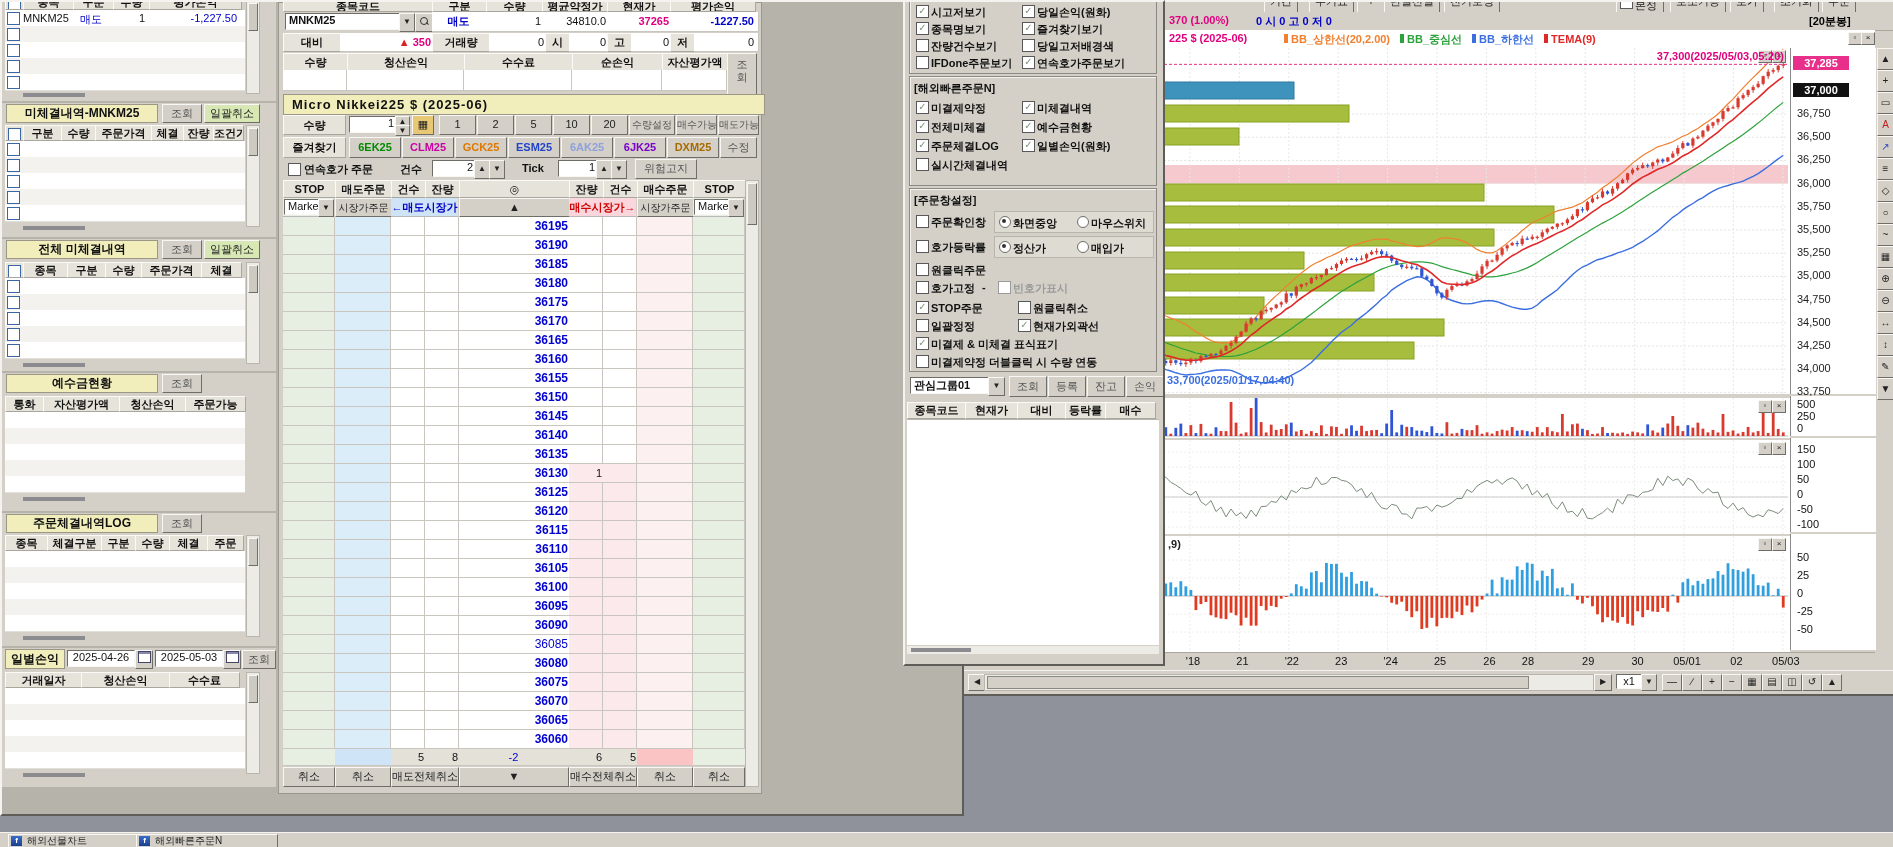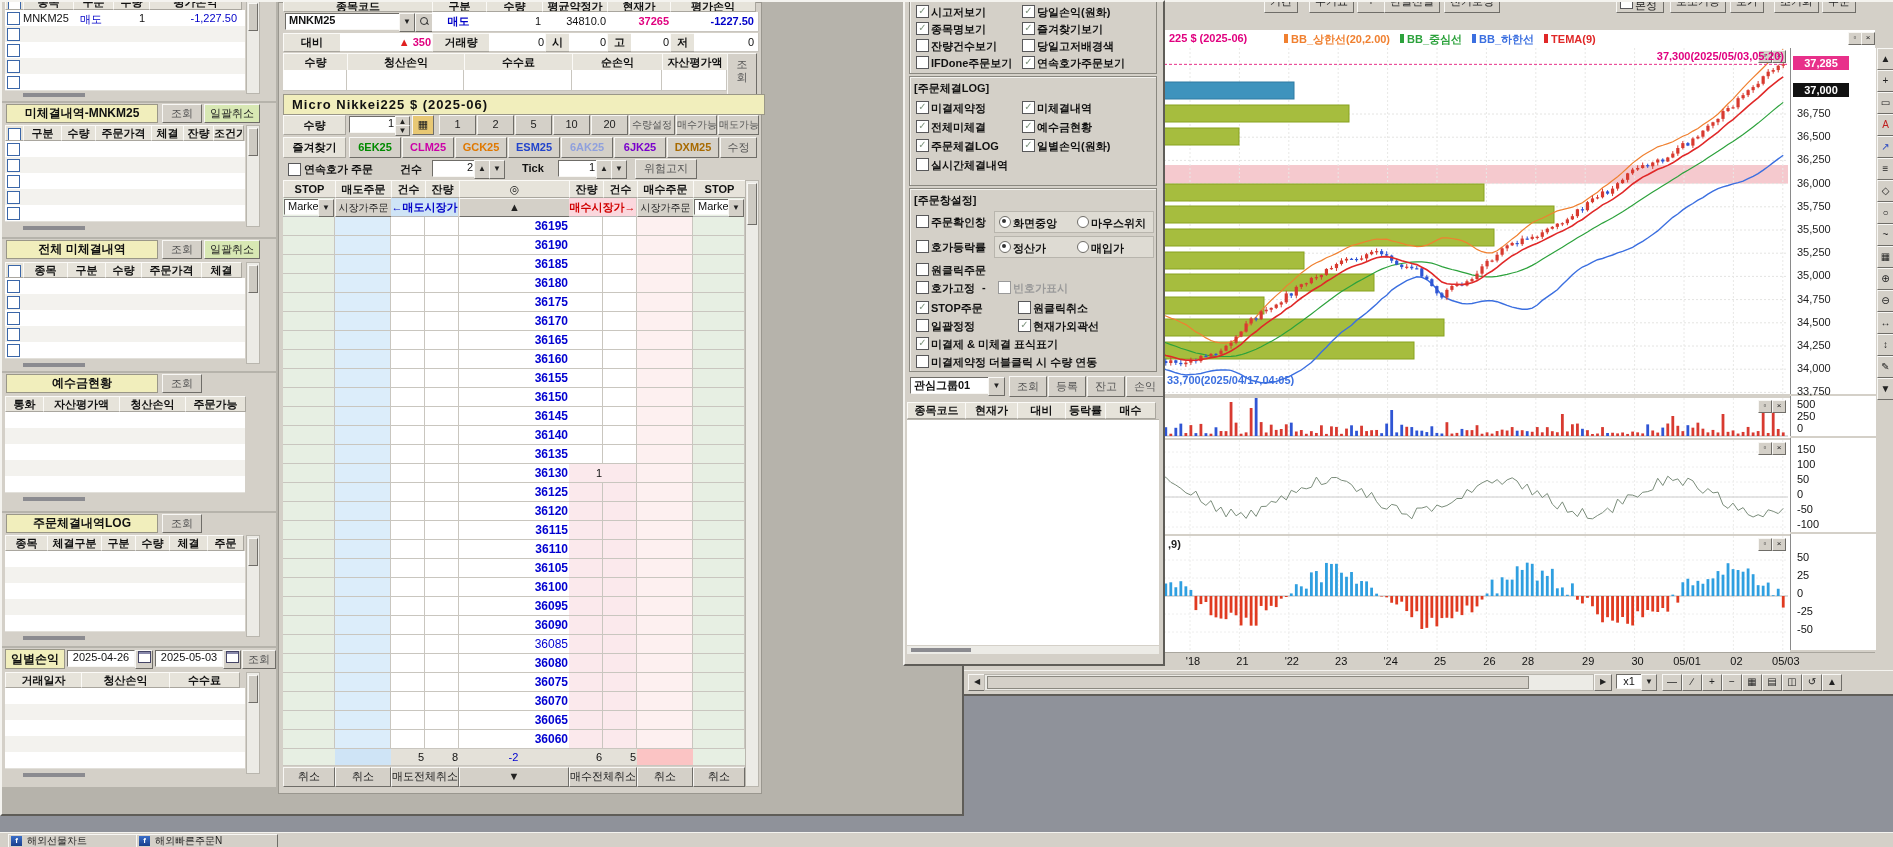--- a/index.html
+++ b/index.html
@@ -47,20 +47,25 @@
         <div class="btn" style="left: 480px; top: 0px; width: 54px; height: 21px; line-height: 20px; position: absolute;">전기보정</div>
         <div class="btn" style="left: 652px; top: 0px; width: 46px; height: 21px; line-height: 20px; position: absolute;">
           <span class="cbx" style="position: absolute; left: 3px; top: 5px;"></span>
           <div class="lbl" style="left: 18px; top: 4px; position: absolute;">본정</div>
         </div>
         <div class="btn" style="left: 706px; top: 0px; width: 54px; height: 21px; line-height: 20px; position: absolute;">보조기능</div>
         <div class="btn" style="left: 766px; top: 0px; width: 32px; height: 21px; line-height: 20px; position: absolute;">보가</div>
         <div class="btn" style="left: 810px; top: 0px; width: 43px; height: 21px; line-height: 20px; position: absolute;">초기화</div>
         <div class="btn" style="left: 858px; top: 0px; width: 32px; height: 21px; line-height: 20px; position: absolute;">주문</div>
       </div>
+    <div class="abs" style="left:0;top:10px;width:929px;height:18px;background:#d4d0c8;border-bottom:1px solid #a9a69e;">
+      <span class="abs" style="left:205px;top:2px;font-weight:bold;color:#e0007f;">370 (1.00%)</span>
+      <span class="abs" style="left:292px;top:2px;font-weight:bold;color:#0000c8;">0 시 0 고 0 저 0</span>
+      <span class="abs" style="left:845px;top:2px;font-weight:bold;color:#000;">[20분봉]</span>
+    </div>
     <div class="abs" style="left:0;top:28px;width:911px;height:18px;background:#fff;border-bottom:1px solid #c9c6bf;">
       <span class="abs" style="left:205px;top:2px;font-weight:bold;color:#e0007f;">225 $ (2025-06)</span>
       <span id="c-legend" class="abs" style="left:320px;top:2px;"><span style="margin-right: 10px; font-weight: bold; color: rgb(240, 128, 48);"><span style="display:inline-block;width:4px;height:9px;background:#f08030;margin-right:3px;"></span>BB_상한선(20,2.00)</span><span style="margin-right: 10px; font-weight: bold; color: rgb(44, 162, 60);"><span style="display:inline-block;width:4px;height:9px;background:#2ca23c;margin-right:3px;"></span>BB_중심선</span><span style="margin-right: 10px; font-weight: bold; color: rgb(59, 111, 224);"><span style="display:inline-block;width:4px;height:9px;background:#3b6fe0;margin-right:3px;"></span>BB_하한선</span><span style="margin-right: 10px; font-weight: bold; color: rgb(224, 40, 40);"><span style="display:inline-block;width:4px;height:9px;background:#e02828;margin-right:3px;"></span>TEMA(9)</span></span>
       <span class="paneBtn btn" style="left:884px;top:2px;">▫</span>
       <span class="paneBtn btn" style="left:897px;top:2px;">×</span>
     </div>
 
     <div id="c-main" class="abs" style="left:0;top:46px;width:826px;height:346px;background:#fff;">
         <svg width="824" height="346">
           <rect x="0" y="117.03999999999999" width="824" height="18.560000000000002" fill="#f5c9ce"></rect>
@@ -447,21 +452,21 @@
         <div class="lbl" style="left: 6px; top: 175px; color: rgb(34, 34, 34); position: absolute;">35,500</div>
         <div class="lbl" style="left: 6px; top: 198.2px; color: rgb(34, 34, 34); position: absolute;">35,250</div>
         <div class="lbl" style="left: 6px; top: 221.4px; color: rgb(34, 34, 34); position: absolute;">35,000</div>
         <div class="lbl" style="left: 6px; top: 244.6px; color: rgb(34, 34, 34); position: absolute;">34,750</div>
         <div class="lbl" style="left: 6px; top: 267.8px; color: rgb(34, 34, 34); position: absolute;">34,500</div>
         <div class="lbl" style="left: 6px; top: 291px; color: rgb(34, 34, 34); position: absolute;">34,250</div>
         <div class="lbl" style="left: 6px; top: 314.2px; color: rgb(34, 34, 34); position: absolute;">34,000</div>
         <div class="lbl" style="left: 6px; top: 337.4px; color: rgb(34, 34, 34); position: absolute;">33,750</div>
       </div>
     <div class="abs" style="left:520px;top:48px;width:300px;text-align:right;color:#e0007f;font-weight:bold;">37,300(2025/05/03,05:20)</div>
-    <div class="abs" style="left:203px;top:372px;color:#3b6fe0;font-weight:bold;">33,700(2025/04/17,04:05)</div>
+    <div class="abs" style="left:203px;top:372px;color:#3b6fe0;font-weight:bold;">33,700(2025/01/17,04:40)</div>
 
     <div id="c-vol" class="abs" style="left:0;top:394px;width:826px;height:40px;background:#fff;border-top:2px solid #d4d0c8;">
         <svg width="824" height="40">
           <line x1="226" y1="0" x2="226" y2="40" stroke="#ececea" stroke-width="1" stroke-dasharray="2,2"></line>
           <line x1="275.4" y1="0" x2="275.4" y2="40" stroke="#ececea" stroke-width="1" stroke-dasharray="2,2"></line>
           <line x1="324.8" y1="0" x2="324.8" y2="40" stroke="#ececea" stroke-width="1" stroke-dasharray="2,2"></line>
           <line x1="374.2" y1="0" x2="374.2" y2="40" stroke="#ececea" stroke-width="1" stroke-dasharray="2,2"></line>
           <line x1="423.6" y1="0" x2="423.6" y2="40" stroke="#ececea" stroke-width="1" stroke-dasharray="2,2"></line>
           <line x1="473" y1="0" x2="473" y2="40" stroke="#ececea" stroke-width="1" stroke-dasharray="2,2"></line>
           <line x1="522.4" y1="0" x2="522.4" y2="40" stroke="#ececea" stroke-width="1" stroke-dasharray="2,2"></line>
@@ -1483,21 +1488,21 @@
         <span class="cbx" style="position: absolute; left: 6px; top: 42px;"></span>
         <div class="lbl" style="left: 21px; top: 42px; font-weight: bold; position: absolute;">잔량건수보기</div>
         <span class="cbx" style="position: absolute; left: 112px; top: 42px;"></span>
         <div class="lbl" style="left: 127px; top: 42px; font-weight: bold; position: absolute;">당일고저배경색</div>
         <span class="cbx" style="position: absolute; left: 6px; top: 59px;"></span>
         <div class="lbl" style="left: 21px; top: 59px; font-weight: bold; position: absolute;">IFDone주문보기</div>
         <span class="cbx" style="position: absolute; left: 112px; top: 59px;">✓</span>
         <div class="lbl" style="left: 127px; top: 59px; font-weight: bold; position: absolute;">연속호가주문보기</div>
       </div>
       <div style="left: 4px; top: 74px; width: 246px; height: 108px; border: 1px solid rgb(138, 136, 128); box-shadow: rgb(244, 243, 239) 1px 1px 0px inset; position: absolute;">
-        <div class="lbl" style="left: 4px; top: 4px; font-weight: bold; position: absolute;">[주문체결LOG]</div>
+        <div class="lbl" style="left: 4px; top: 4px; font-weight: bold; position: absolute;">[해외빠른주문N]</div>
         <span class="cbx" style="position: absolute; left: 6px; top: 24px;">✓</span>
         <div class="lbl" style="left: 21px; top: 24px; font-weight: bold; position: absolute;">미결제약정</div>
         <span class="cbx" style="position: absolute; left: 112px; top: 24px;">✓</span>
         <div class="lbl" style="left: 127px; top: 24px; font-weight: bold; position: absolute;">미체결내역</div>
         <span class="cbx" style="position: absolute; left: 6px; top: 43px;">✓</span>
         <div class="lbl" style="left: 21px; top: 43px; font-weight: bold; position: absolute;">전체미체결</div>
         <span class="cbx" style="position: absolute; left: 112px; top: 43px;">✓</span>
         <div class="lbl" style="left: 127px; top: 43px; font-weight: bold; position: absolute;">예수금현황</div>
         <span class="cbx" style="position: absolute; left: 6px; top: 62px;">✓</span>
         <div class="lbl" style="left: 21px; top: 62px; font-weight: bold; position: absolute;">주문체결LOG</div>

